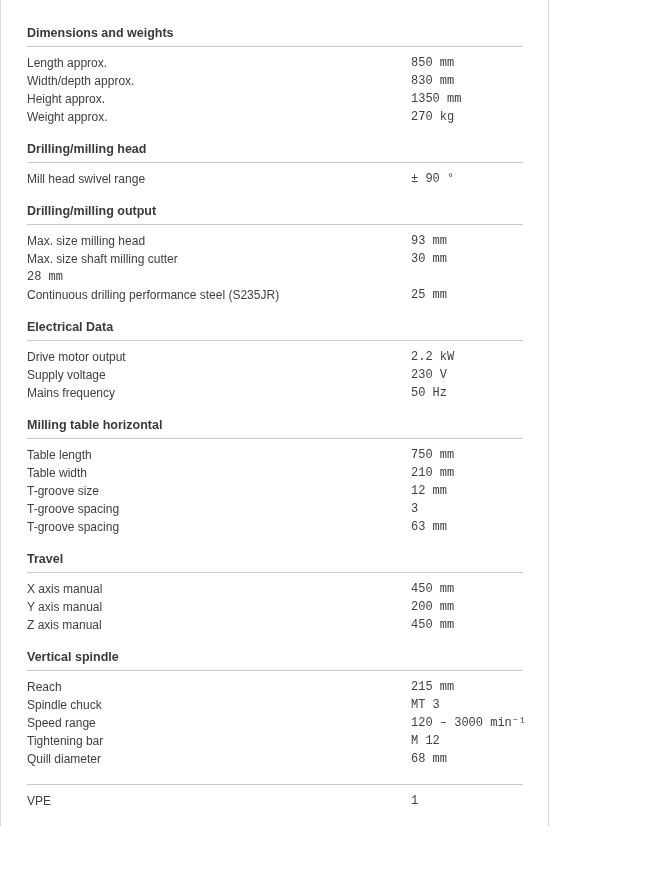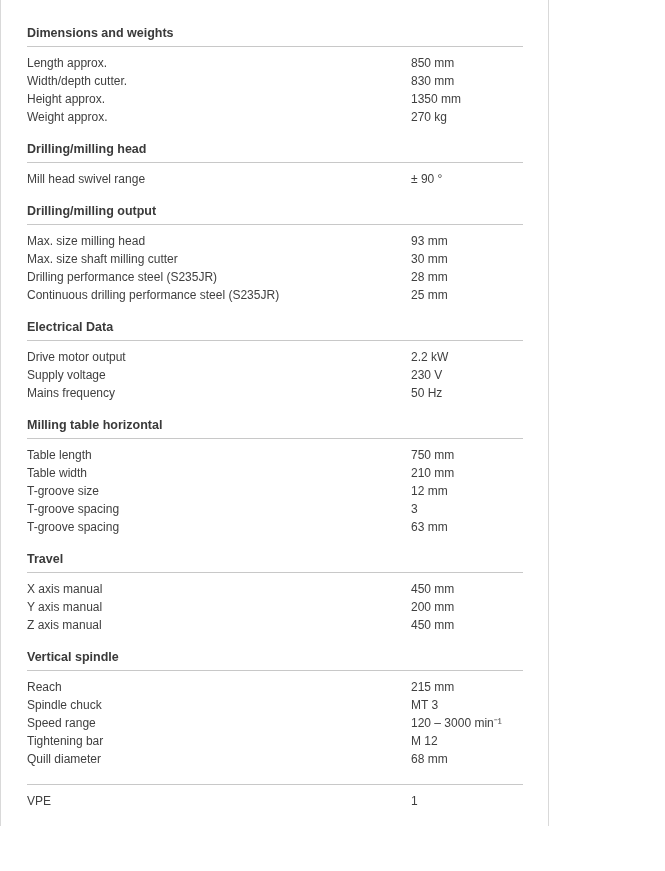--- a/index.html
+++ b/index.html
@@ -58,20 +58,21 @@
   }
   .row .label {
     width: 384px;
     flex: 0 0 384px;
     color: #404040;
     font-size: 12px;
   }
   .row .value {
     color: #404040;
     font-size: 12px;
+    font-family: Liberation Mono, monospace;
   }
   .spacer-after-group {
     height: 16px;
   }
   .top-gap { height: 26px; }
 </style>
 </head>
 <body>
 
 <div class="spec-sheet">
@@ -81,21 +82,21 @@
   <div id="groups-container">
       <div class="group">
         <div class="group-title">Dimensions and weights</div>
         <div class="group-rule"></div>
         <div class="rows">
           <div class="row">
             <div class="label">Length approx.</div>
             <div class="value">850 mm</div>
           </div>
           <div class="row">
-            <div class="label">Width/depth cutter.</div>
+            <div class="label">Width/depth approx.</div>
             <div class="value">830 mm</div>
           </div>
           <div class="row">
             <div class="label">Height approx.</div>
             <div class="value">1350 mm</div>
           </div>
           <div class="row">
             <div class="label">Weight approx.</div>
             <div class="value">270 kg</div>
           </div>
@@ -119,21 +120,20 @@
         <div class="rows">
           <div class="row">
             <div class="label">Max. size milling head</div>
             <div class="value">93 mm</div>
           </div>
           <div class="row">
             <div class="label">Max. size shaft milling cutter</div>
             <div class="value">30 mm</div>
           </div>
           <div class="row">
-            <div class="label">Drilling performance steel (S235JR)</div>
             <div class="value">28 mm</div>
           </div>
           <div class="row">
             <div class="label">Continuous drilling performance steel (S235JR)</div>
             <div class="value">25 mm</div>
           </div>
         </div>
       </div>
       <div class="spacer-after-group"></div>
       <div class="group">

